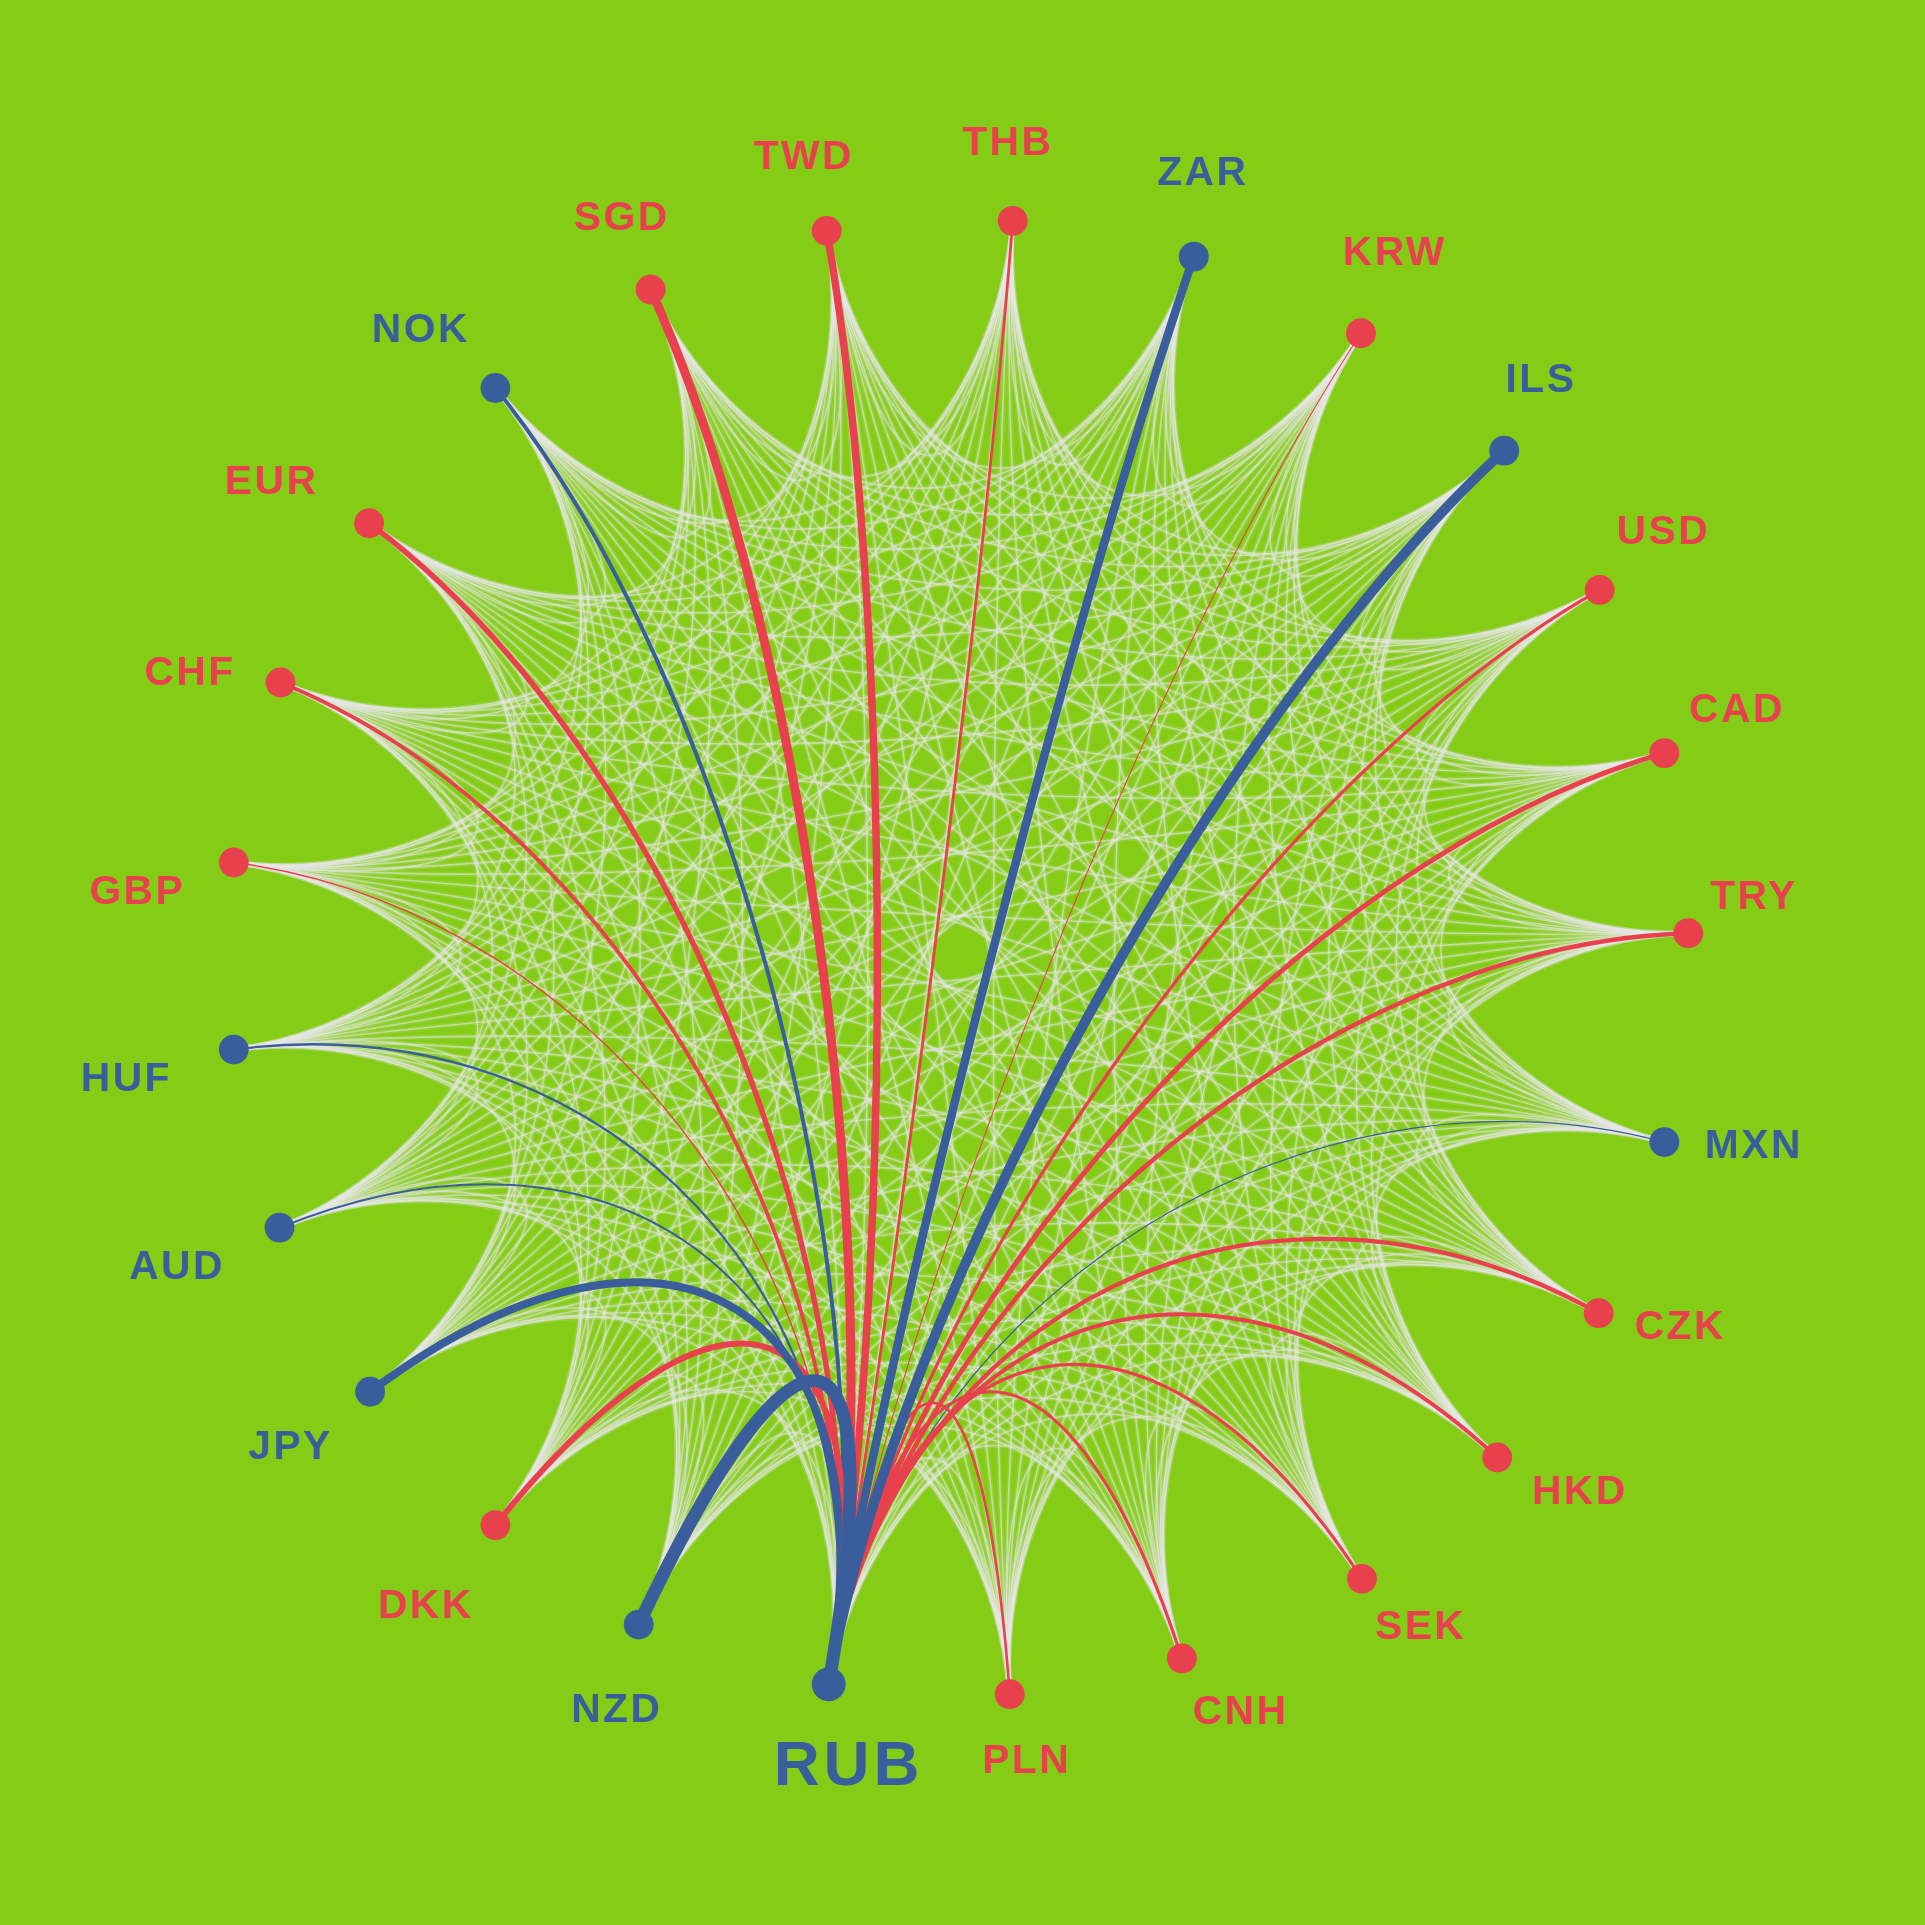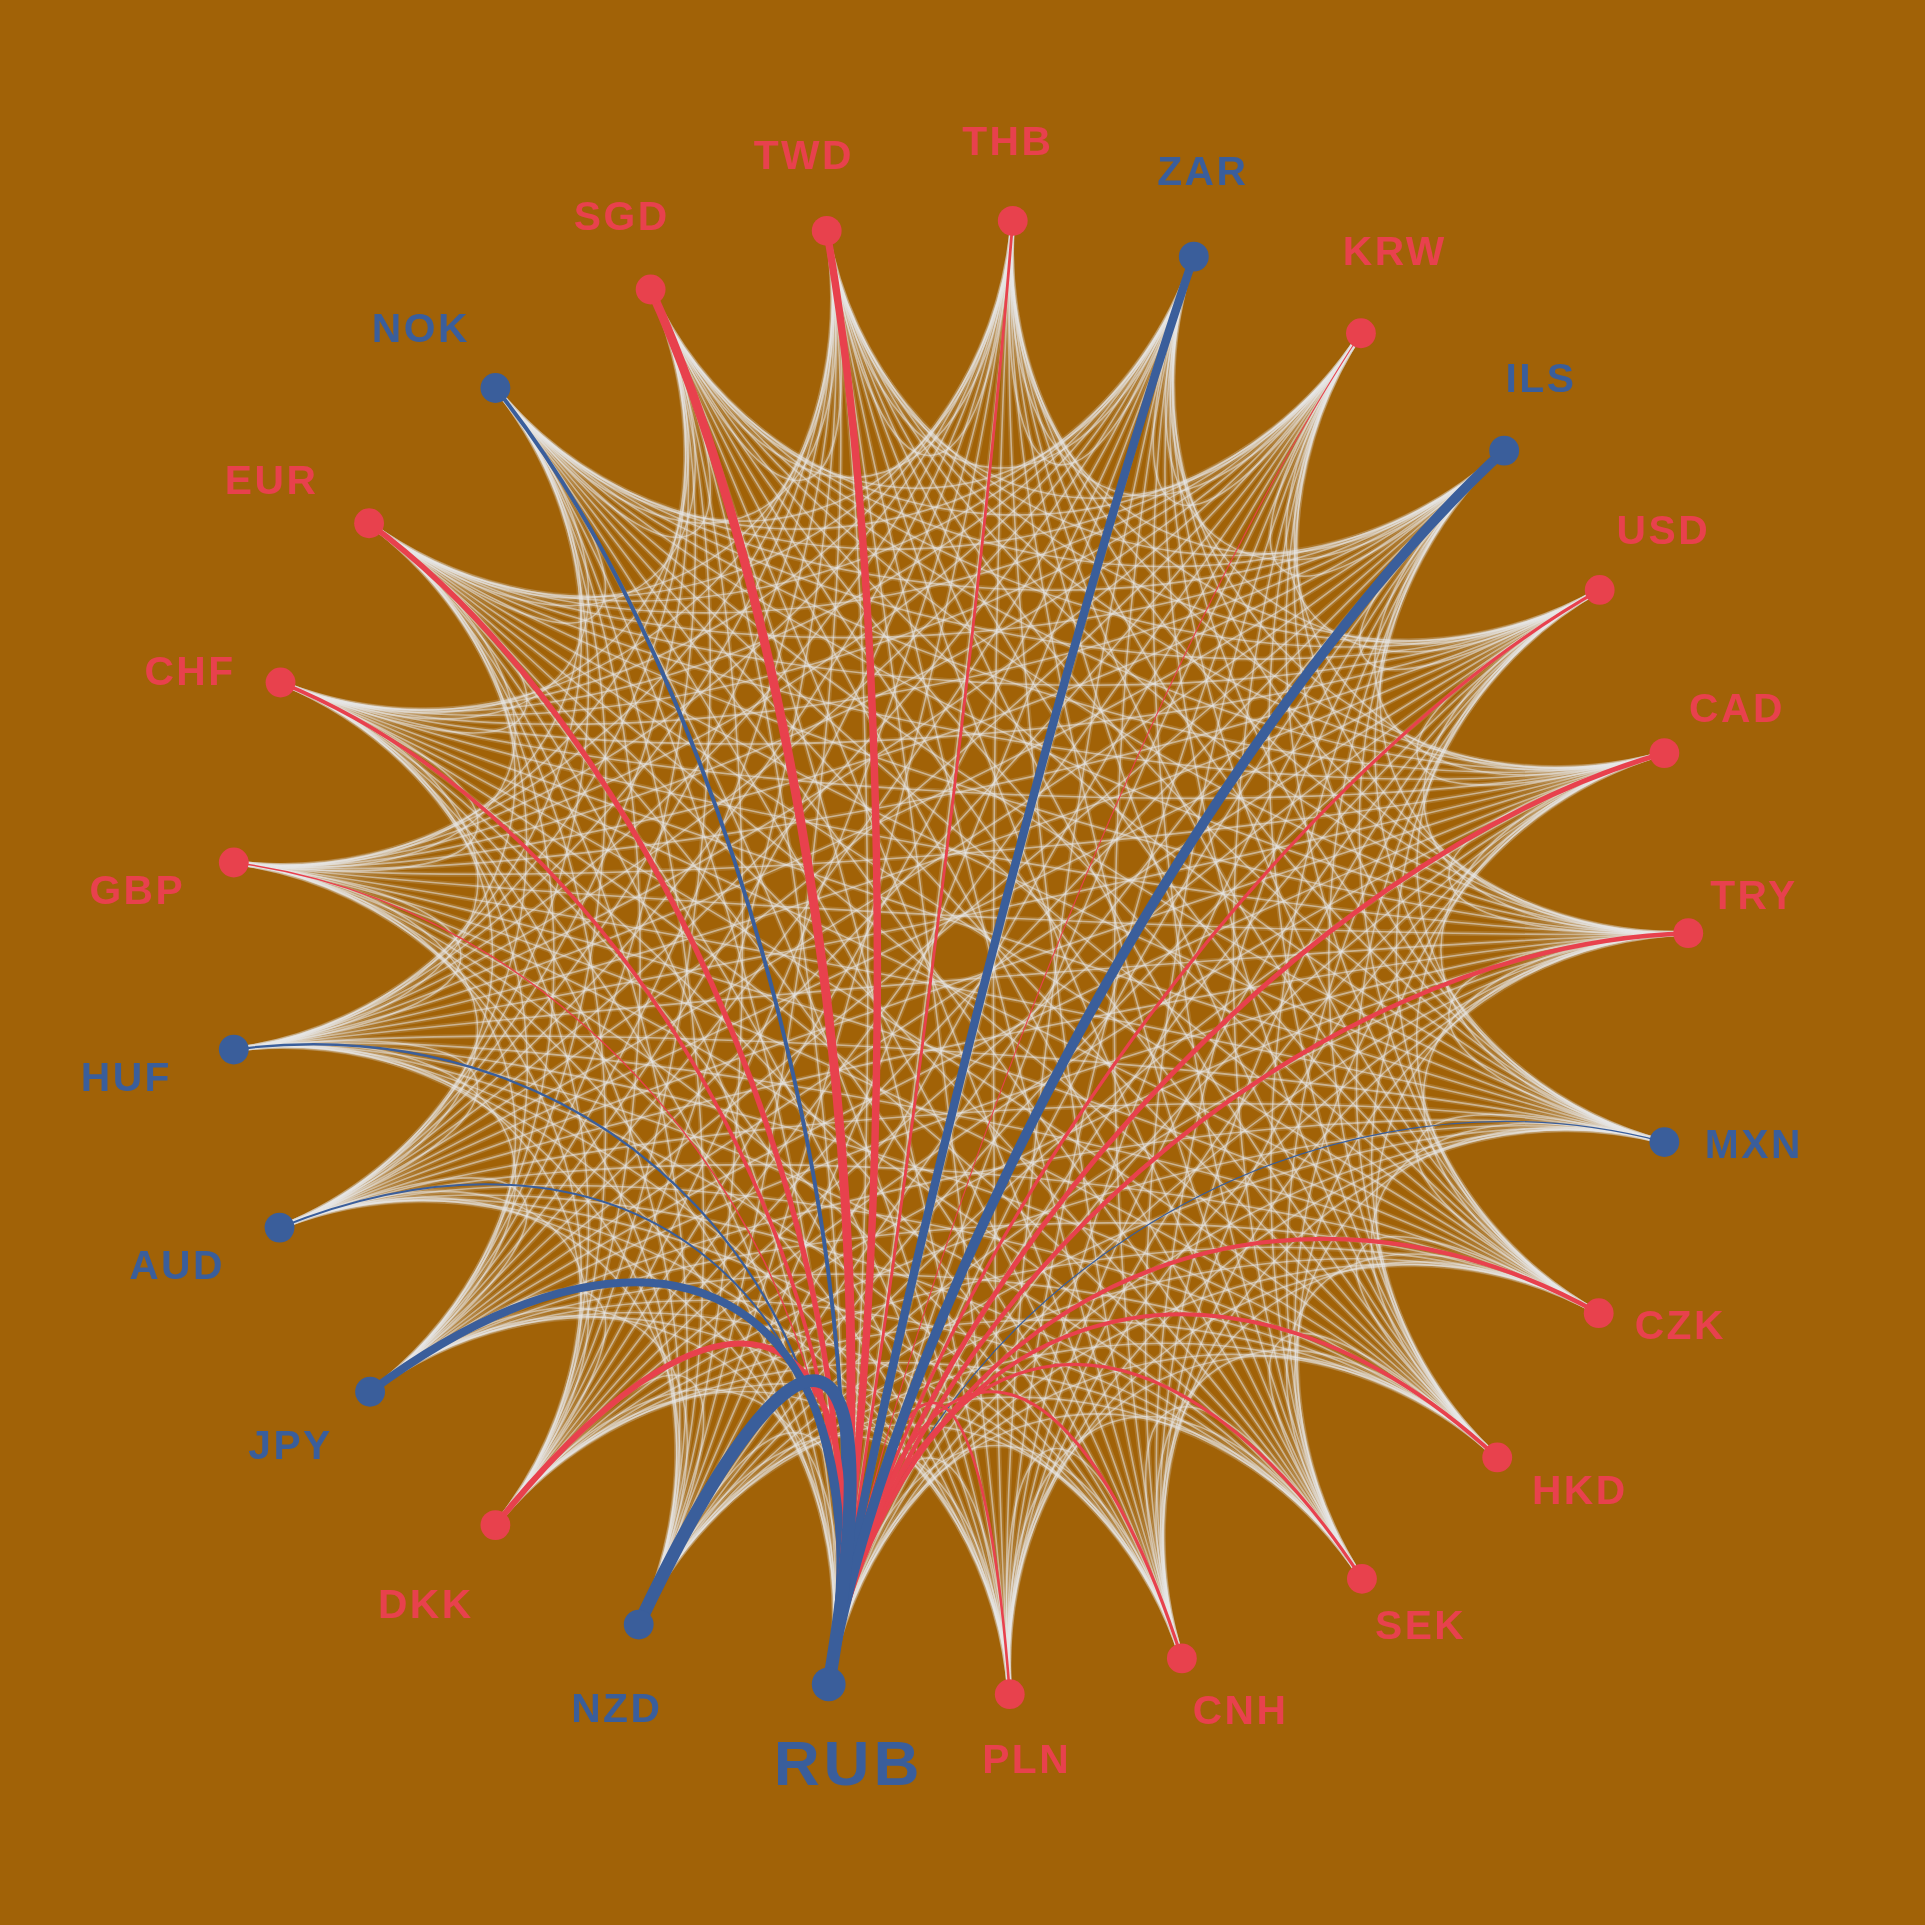--- a/index.html
+++ b/index.html
@@ -4,21 +4,21 @@
 <style>
   html, body {
     margin: 0;
     padding: 0;
     background: #ffffff;
   }
   #stage {
     width: 1925px;
     height: 1925px;
     position: relative;
-    background: #a16207;
+    background: #84cc16;
     overflow: hidden;
   }
   svg { display: block; }
   .node-label {
     font-family: "Liberation Sans", sans-serif;
     font-weight: 700;
     letter-spacing: 2.5px;
   }
   .hub-label {
     font-family: "Liberation Sans", sans-serif;

